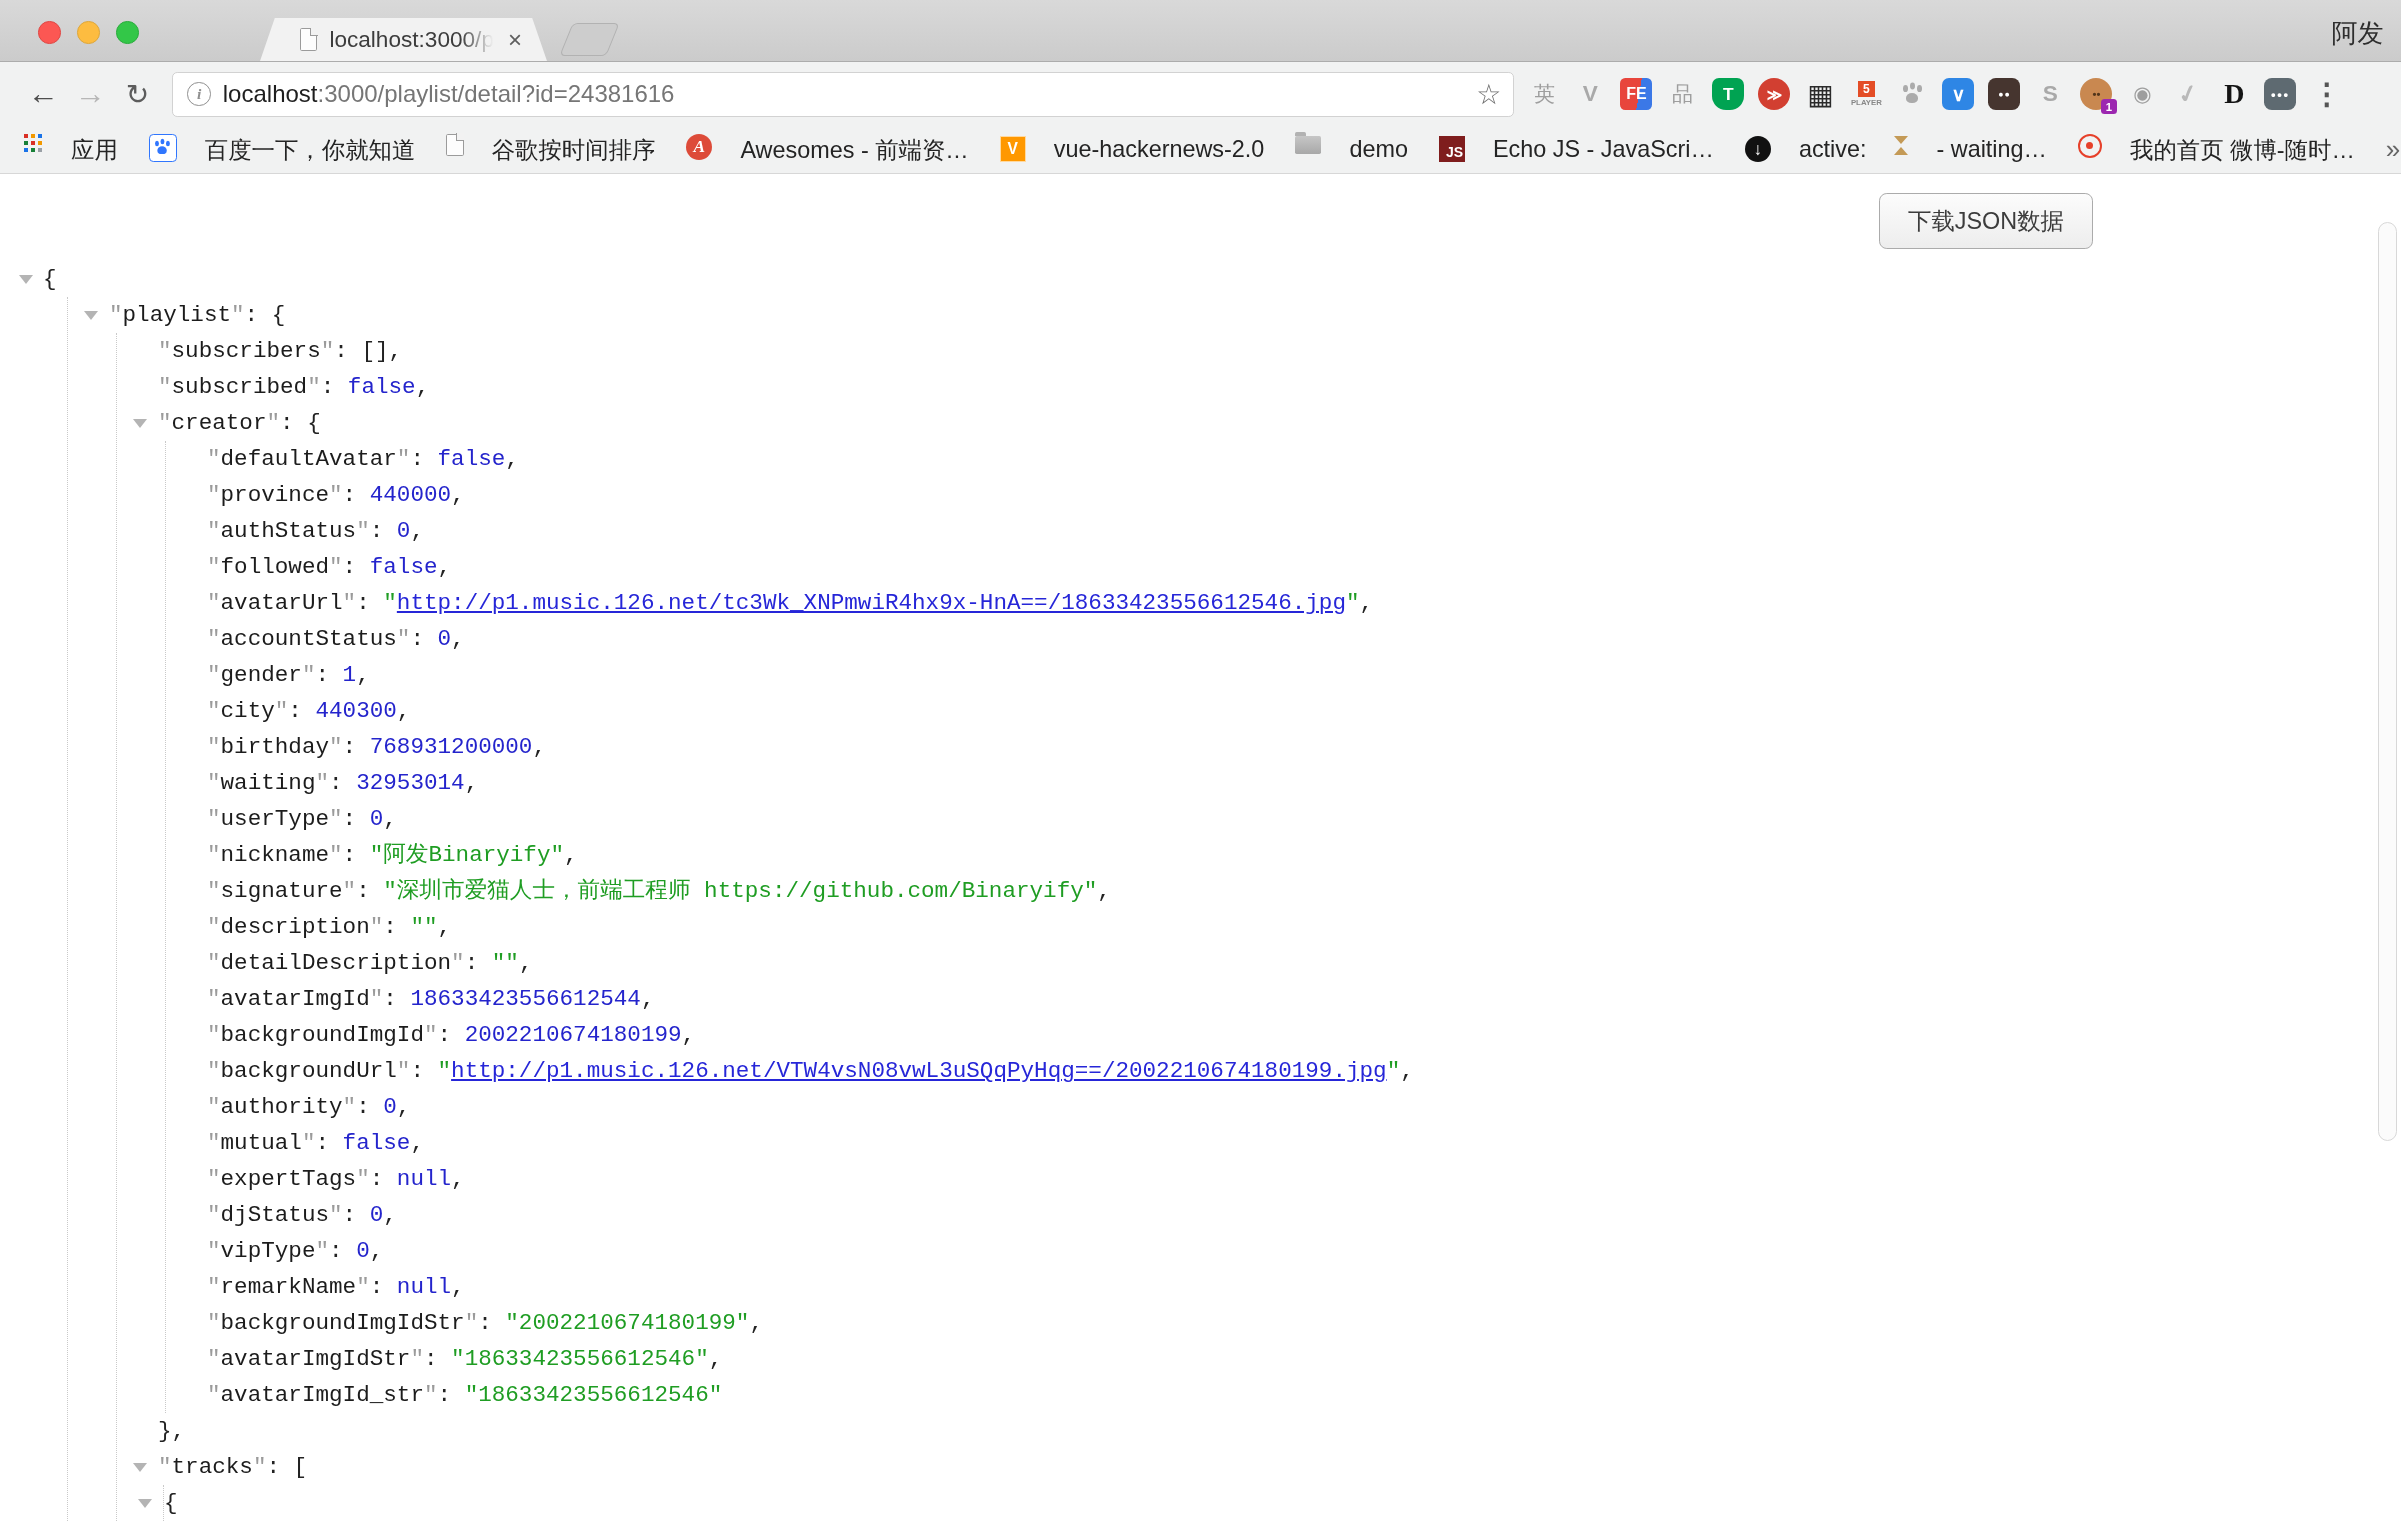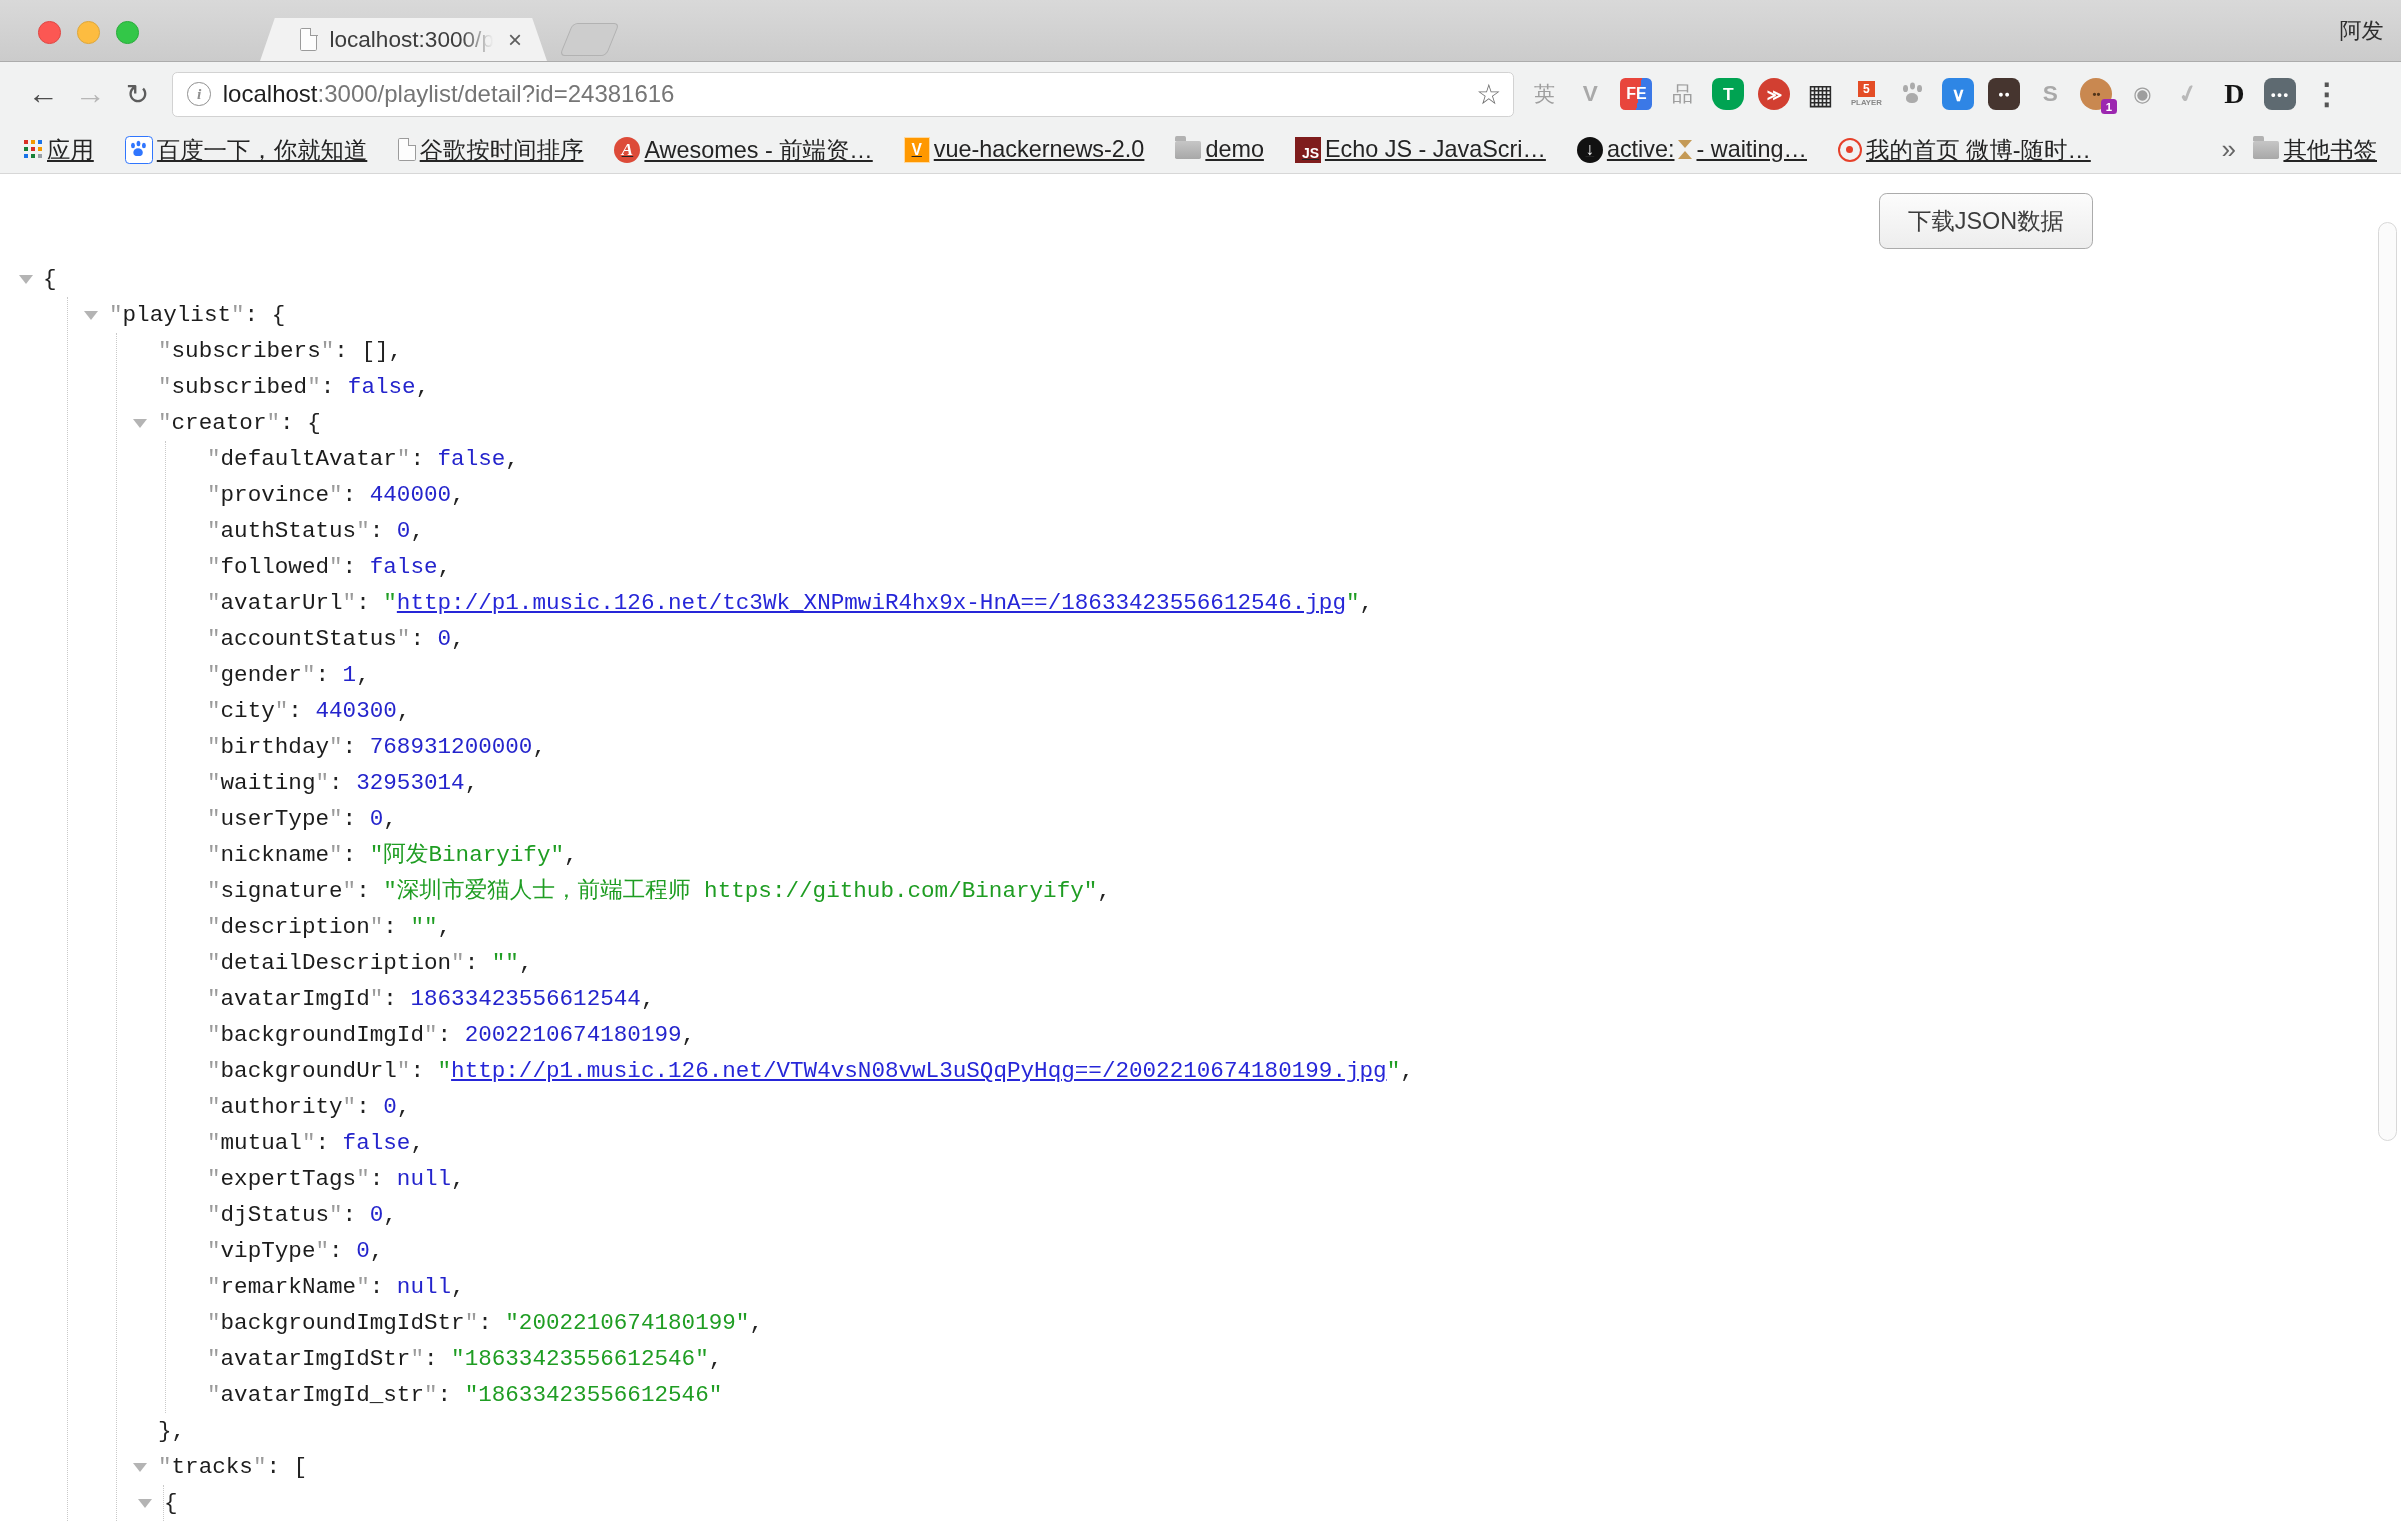--- a/index.html
+++ b/index.html
@@ -22,21 +22,21 @@
   .docicon { width:17.4px; height:22.6px; background:#FDFDFD; border:1.7px solid #9B9B9B; border-radius:1.7px; position:relative; flex:0 0 auto; }
   .docicon::before { content:''; position:absolute; top:-1.7px; right:-1.7px; width:7px; height:7px;
                      background:#F2F2F2; border-left:1.7px solid #9B9B9B; border-bottom:1.7px solid #9B9B9B; }
   .tabtitle { margin-left:12px; font-size:22.6px; color:#3C3C3C; white-space:nowrap; overflow:hidden;
               width:170px; position:relative; flex:0 0 auto; }
   .tabfade { position:absolute; right:0; top:0; width:38px; height:100%;
              background:linear-gradient(90deg, rgba(242,242,242,0), #F2F2F2 85%); }
   .tabclose { margin-left:8.7px; font-size:24px; color:#5E5E5E; line-height:1; }
   .newtab { position:absolute; left:566px; top:23.4px; width:47px; height:33px; background:#CDCDCD;
             border:1.7px solid #B2B2B2; border-radius:5.2px; transform:skewX(-22deg); z-index:2; }
-  .profile { position:absolute; right:17.4px; top:15.6px; font-size:22px; color:#2E2E2E; }
+  .profile { position:absolute; right:17.4px; top:15.6px; font-size:26px; color:#2E2E2E; }
 
   
   .toolbar { position:absolute; left:0; top:62px; width:100%; height:64px; background:#F1F2F2;
              display:flex; align-items:center; padding-left:26px; z-index:3; }
   .navbtn { font-size:31px; color:#4E4E4E; width:35px; text-align:center; flex:0 0 auto; }
   .navbtn.disabled { color:#B7B7B7; }
   .navbtn.reload { font-size:28px; color:#5C5C5C; margin-left:10.4px; }
   .navbtn + .navbtn { margin-left:12px; }
   .urlbar { margin-left:17.4px; width:1342px; height:45px; background:#fff; border:0.9px solid #D2D2D2;
             border-radius:5.2px; display:flex; align-items:center; flex:0 0 auto; }
@@ -71,21 +71,21 @@
 
   
   .paw { width:22.6px; height:22.6px; position:relative; display:inline-block; }
   .paw::after { content:''; position:absolute; left:5.2px; top:10.4px; width:12px; height:9.6px; border-radius:50% 50% 45% 45%; background:var(--pc,#ABABAB); }
   .paw::before { content:''; position:absolute; left:1.7px; top:2.6px; width:5.2px; height:7px; border-radius:50%; background:var(--pc,#ABABAB);
                  box-shadow:7px -2.6px 0 var(--pc,#ABABAB), 14px 0 0 var(--pc,#ABABAB); }
 
   
   .bookmarks { position:absolute; left:0; top:126px; width:100%; height:48px; background:#F1F2F2;
                border-bottom:0.9px solid #D7D7D7; display:flex; align-items:center; padding:0 24px; z-index:3; }
-  .bk { display:flex; align-items:center; gap:4px; margin-right:31px; font-size:23.4px; color:#242424; white-space:nowrap;text-decoration:underline; }
+  .bk { display:flex; gap:28px; margin-right:31px; font-size:23.4px; color:#242424; white-space:nowrap; }
   .apps-grid { width:19px; height:19px; position:relative; }
   .apps-grid::before { content:''; position:absolute; width:4.3px; height:4.3px; background:#D93025;
       box-shadow:7px 0 #F29900, 14px 0 #1A73E8, 0 7px #188038, 7px 7px #D93025, 14px 7px #F29900,
                  0 14px #1A73E8, 7px 14px #188038, 14px 14px #9AA0A6; }
   .baidu { width:28px; height:28px; border:1.7px solid #3076FE; border-radius:4.3px; background:#fff;
            display:flex; align-items:center; justify-content:center; }
   .baidu .paw { transform:scale(.78); --pc:#3076FE; }
   .folder { width:26px; height:18px; background:linear-gradient(#C6C6C6,#A8A8A8); border-radius:1.7px; position:relative; }
   .folder::before { content:''; position:absolute; left:0; top:-4.3px; width:10.4px; height:4.3px; background:#B2B2B2; border-radius:1.7px 1.7px 0 0; }
   .circleA { width:26px; height:26px; border-radius:50%; background:#DD4B39; color:#fff;

